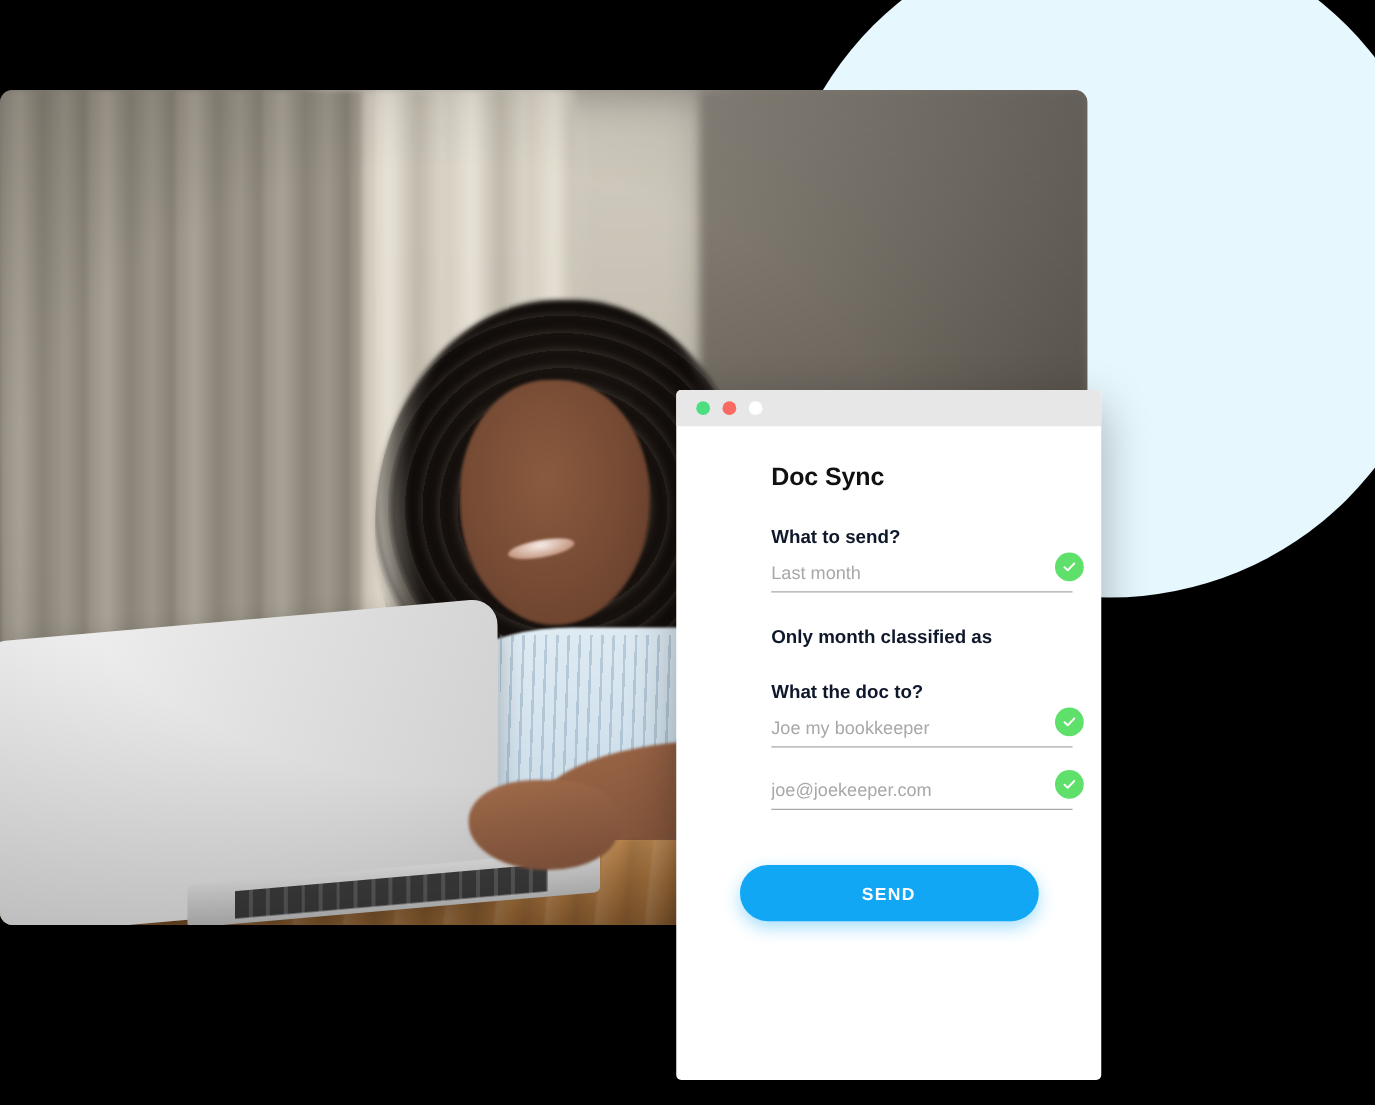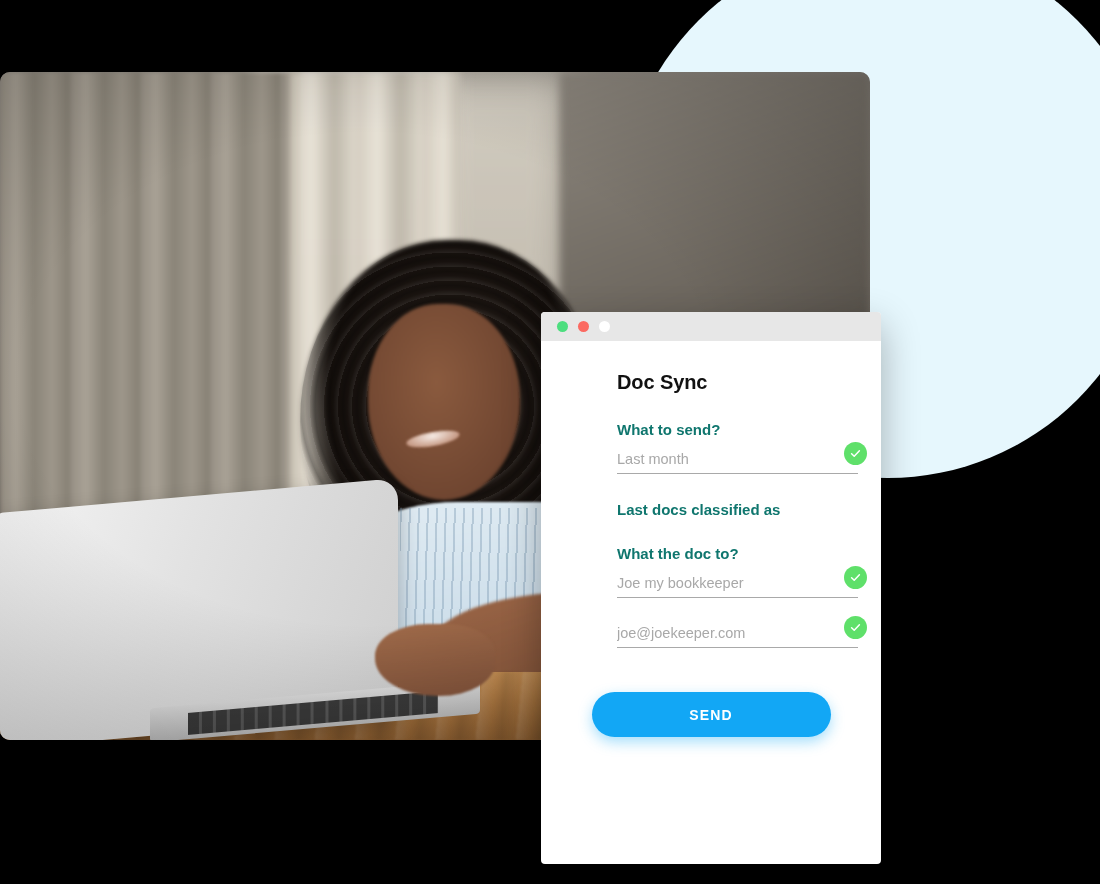--- a/index.html
+++ b/index.html
@@ -197,21 +197,21 @@
   .dot.white { background:#ffffff; }
 
   #form-body { padding:30px 0 0 0; }
   #app-title {
     font-size:20px; font-weight:bold; color:#111;
     margin-left:76px; letter-spacing:-.1px;
   }
 
   .field { margin-left:76px; width:241px; margin-top:27px; }
   .field-label {
-    font-size:15px; font-weight:bold; color:#0f766e;
+    font-size:15px; font-weight:bold; color:#0f172a;
     margin-bottom:13px;
   }
   .field-row {
     position:relative;
     border-bottom:1px solid #a9a9a9;
     padding-bottom:6px;
     display:flex; align-items:flex-end;
   }
   .field-input {
     border:none; outline:none; background:transparent;
@@ -289,21 +289,21 @@
           <input class="field-input" type="text" placeholder="Last month" style="">
           <span class="check">
             <svg width="13" height="13" viewBox="0 0 13 13">
                 <path d="M2.6 6.8 L5.2 9.2 L10.4 3.8" fill="none" stroke="#ffffff" stroke-width="1.5" stroke-linecap="round" stroke-linejoin="round"></path>
               </svg>
           </span>
         </div>
       </div>
 
       <div class="field">
-        <div class="field-label">Last docs classified as</div>
+        <div class="field-label">Only month classified as</div>
       </div>
 
       <div class="field">
         <div class="field-label">What the doc to?</div>
         <div class="field-row">
           <input class="field-input" type="text" placeholder="Joe my bookkeeper" style="">
           <span class="check">
             <svg width="13" height="13" viewBox="0 0 13 13">
                 <path d="M2.6 6.8 L5.2 9.2 L10.4 3.8" fill="none" stroke="#ffffff" stroke-width="1.5" stroke-linecap="round" stroke-linejoin="round"></path>
               </svg>

